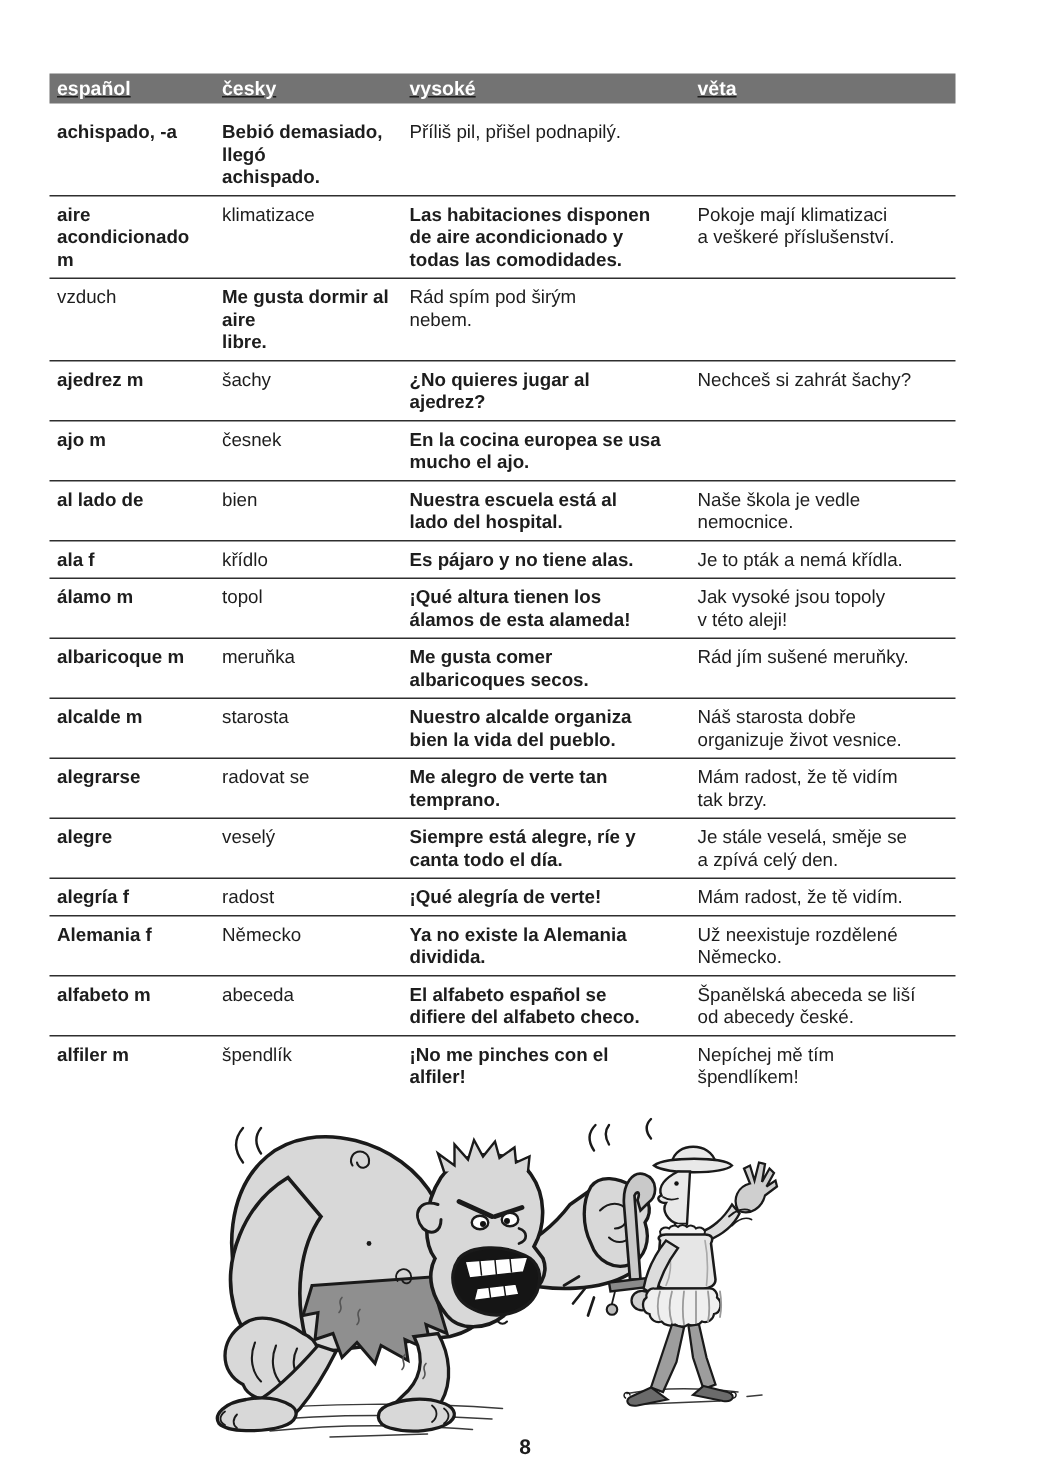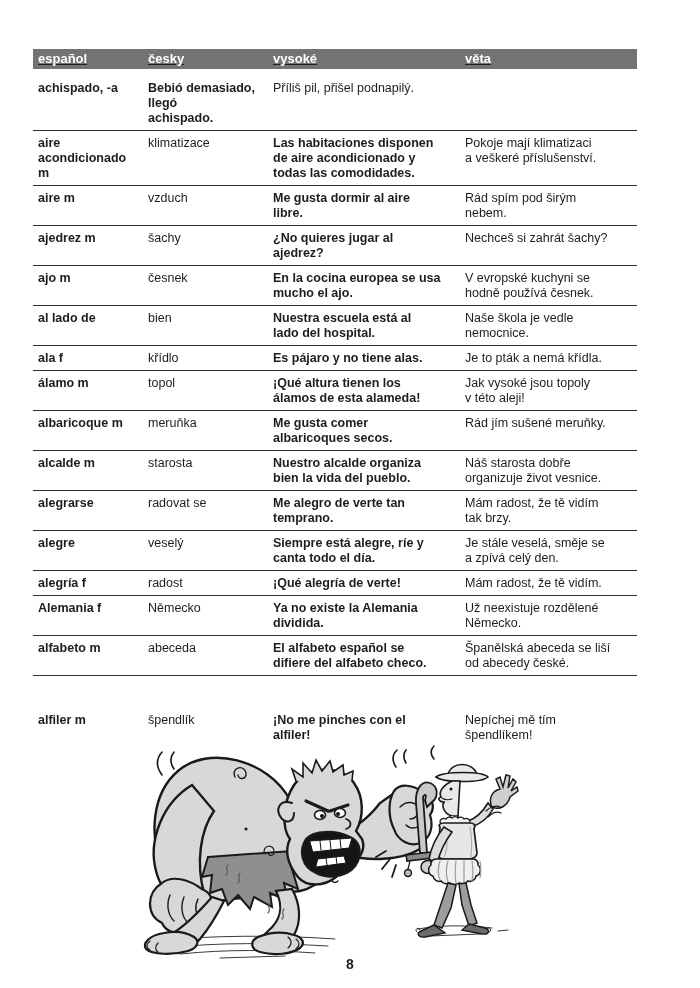--- a/index.html
+++ b/index.html
@@ -31,21 +31,21 @@
     font-size: 13px;
     line-height: 20px;
   }
   .trow {
     display: grid;
     grid-template-columns: 110px 125px 192px 172px;
     padding: 5px 0 4px 5px;
     border-bottom: 1.5px solid #2e2e2e;
   }
   .trow:first-child { padding-top: 12px; }
-  .trow:last-child  { border-bottom: none; margin-top: 32px; }
+  .trow:last-child  { border-bottom: none; }
   .cell {
     font-size: 12.5px;
     line-height: 15px;
     white-space: pre-line;
     padding-right: 8px;
   }
   .c-es, .c-or { font-weight: bold; }
   .cartoon {
     position: absolute;
     left: 100px; top: 745px;
@@ -83,43 +83,40 @@
 acondicionado m</div>
     <div class="cell c-cz">klimatizace</div>
     <div class="cell c-or">Las habitaciones disponen
 de aire acondicionado y
 todas las comodidades.</div>
     <div class="cell c-ve">Pokoje mají klimatizaci
 a veškeré příslušenství.</div>
   </div>
 
   <div class="trow">
-    <div class="cell c-es">aire m</div>
     <div class="cell c-cz">vzduch</div>
     <div class="cell c-or">Me gusta dormir al aire
 libre.</div>
     <div class="cell c-ve">Rád spím pod širým
 nebem.</div>
   </div>
 
   <div class="trow">
     <div class="cell c-es">ajedrez m</div>
     <div class="cell c-cz">šachy</div>
     <div class="cell c-or">¿No quieres jugar al
 ajedrez?</div>
     <div class="cell c-ve">Nechceš si zahrát šachy?</div>
   </div>
 
   <div class="trow">
     <div class="cell c-es">ajo m</div>
     <div class="cell c-cz">česnek</div>
     <div class="cell c-or">En la cocina europea se usa
 mucho el ajo.</div>
-    <div class="cell c-ve">V evropské kuchyni se
-hodně používá česnek.</div>
   </div>
 
   <div class="trow">
     <div class="cell c-es">al lado de</div>
     <div class="cell c-cz">bien</div>
     <div class="cell c-or">Nuestra escuela está al
 lado del hospital.</div>
     <div class="cell c-ve">Naše škola je vedle
 nemocnice.</div>
   </div>

